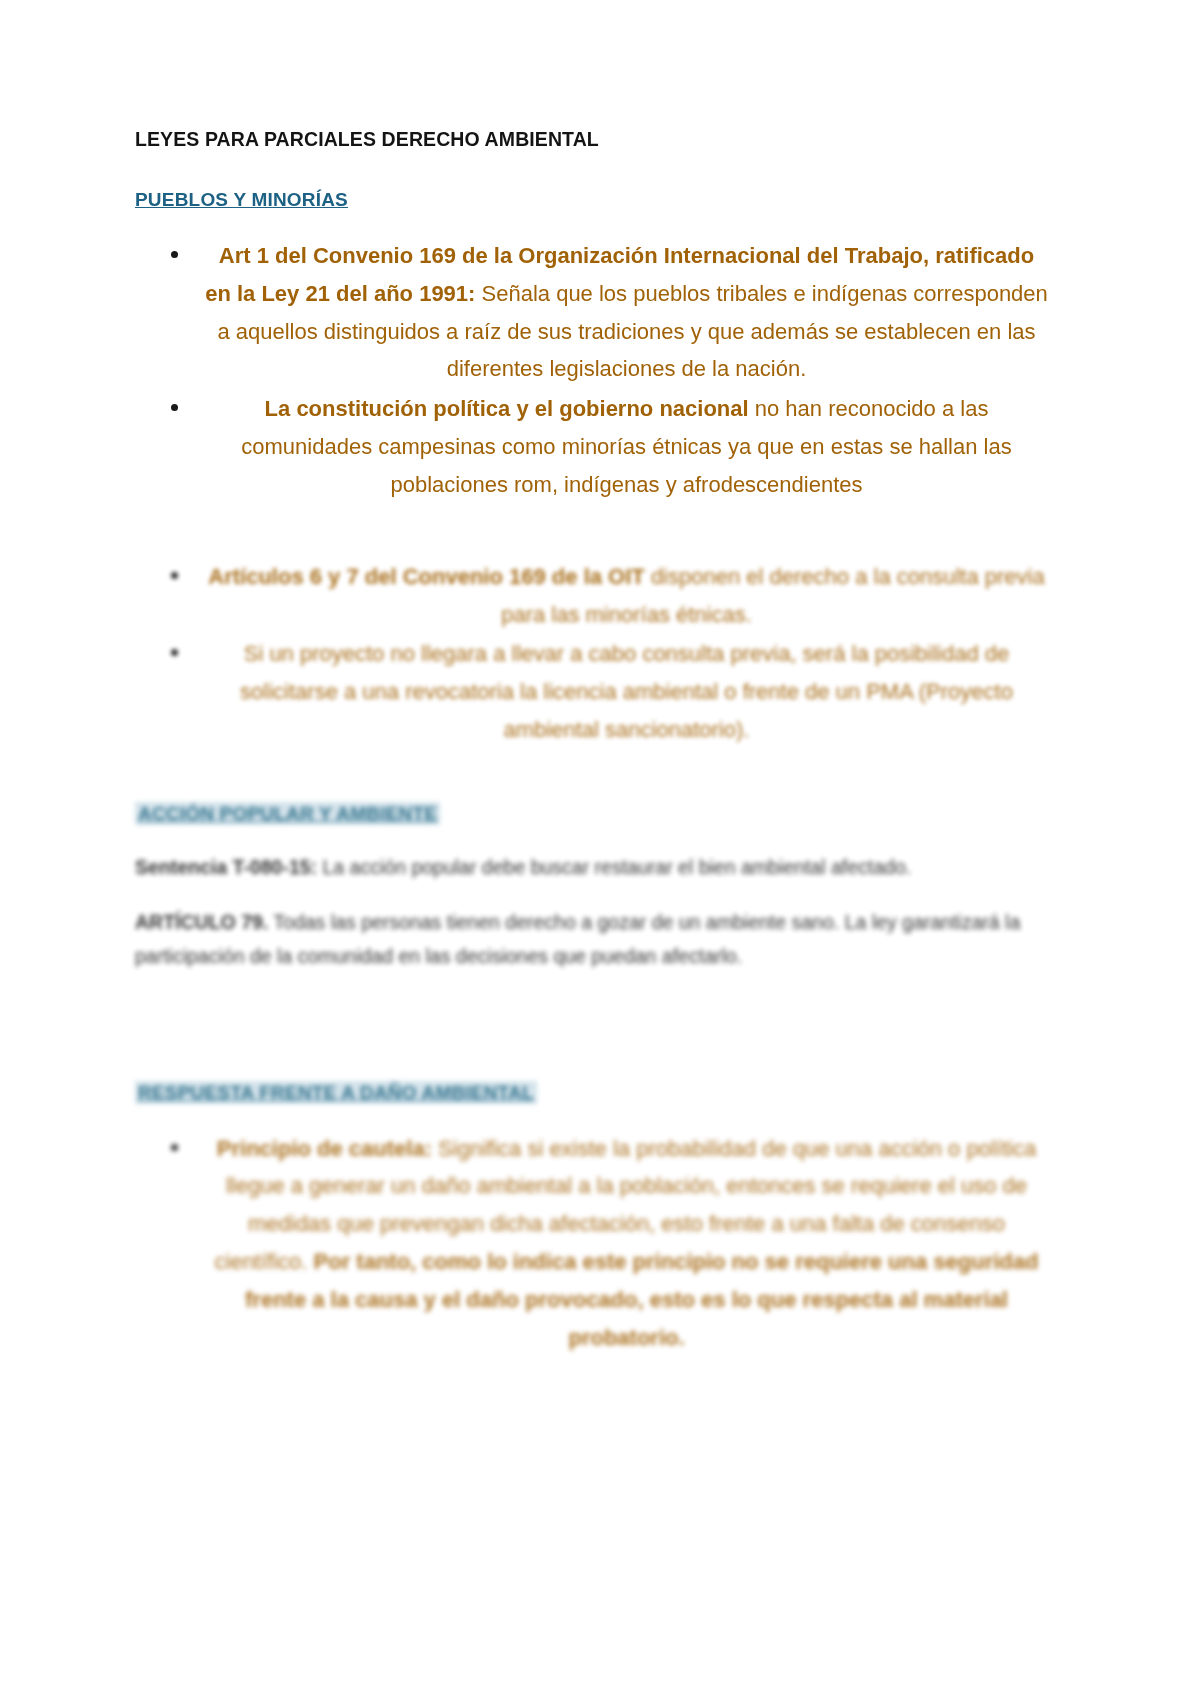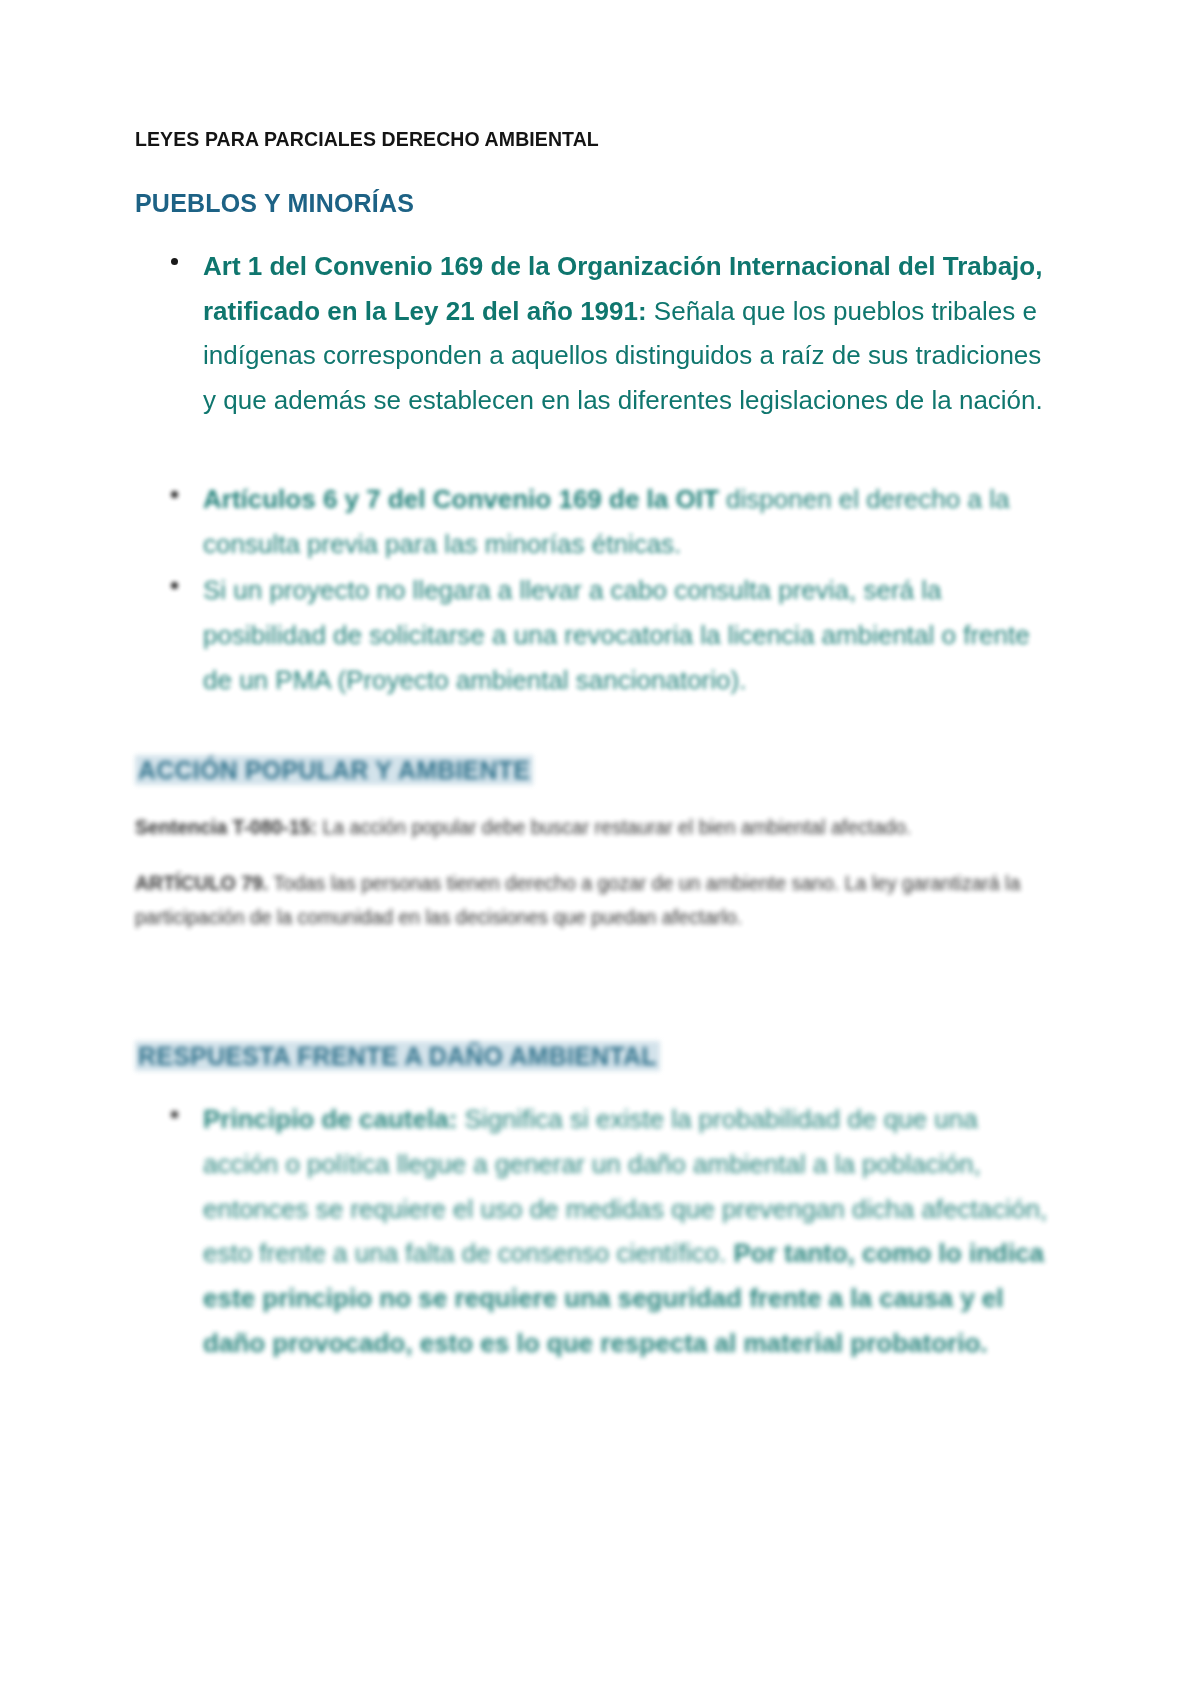--- a/index.html
+++ b/index.html
@@ -23,41 +23,43 @@
     padding: 128px 140px 0 135px;
   }
   .doc-title {
     font-size: 19.5px;
     font-weight: bold;
     letter-spacing: 0.1px;
     color: #141414;
     margin: 0 0 38px 0;
   }
   .section-heading {
-    font-size: 25px;
+    font-size: 19px;
     font-weight: bold;
     color: #1d6285;
     letter-spacing: 0.2px;
     margin: 0 0 26px 0;
+    text-decoration: underline;
   }
   .section-heading.teal {
     color: #18627f;
   }
   ul.bullets {
     list-style: none;
     margin: 0;
     padding: 0;
   }
   ul.bullets li {
     position: relative;
     padding-left: 68px;
     margin-bottom: 2px;
-    font-size: 26px;
+    font-size: 22px;
     line-height: 1.72;
-    color: #0f766e;
+    color: #a16207;
+    text-align: center;
   }
   ul.bullets li::before {
     content: "";
     position: absolute;
     left: 36px;
     top: 14px;
     width: 7px;
     height: 7px;
     border-radius: 50%;
     background: #1a1a1a;
@@ -87,20 +89,23 @@
 
 <div class="page">
 
   <h1 class="doc-title">LEYES PARA PARCIALES DERECHO AMBIENTAL</h1>
 
   <h2 class="section-heading">PUEBLOS Y MINORÍAS</h2>
 
   <ul class="bullets">
     <li>
       <span class="b">Art 1 del Convenio 169 de la Organización Internacional del Trabajo, ratificado en la Ley 21 del año 1991:</span><span> Señala que los pueblos tribales e indígenas corresponden a aquellos distinguidos a raíz de sus tradiciones y que además se establecen en las diferentes legislaciones de la nación.</span>
+    </li>
+    <li>
+      <span class="b">La constitución política y el gobierno nacional</span><span> no han reconocido a las comunidades campesinas como minorías étnicas ya que en estas se hallan las poblaciones rom, indígenas y afrodescendientes</span>
     </li>
   </ul>
 
   <div class="gap-lg"></div>
 
 
   <ul class="bullets blurred-1">
     <li>
       <span class="b">Artículos 6 y 7 del Convenio 169 de la OIT</span><span> disponen el derecho a la consulta previa para las minorías étnicas.</span>
     </li>

